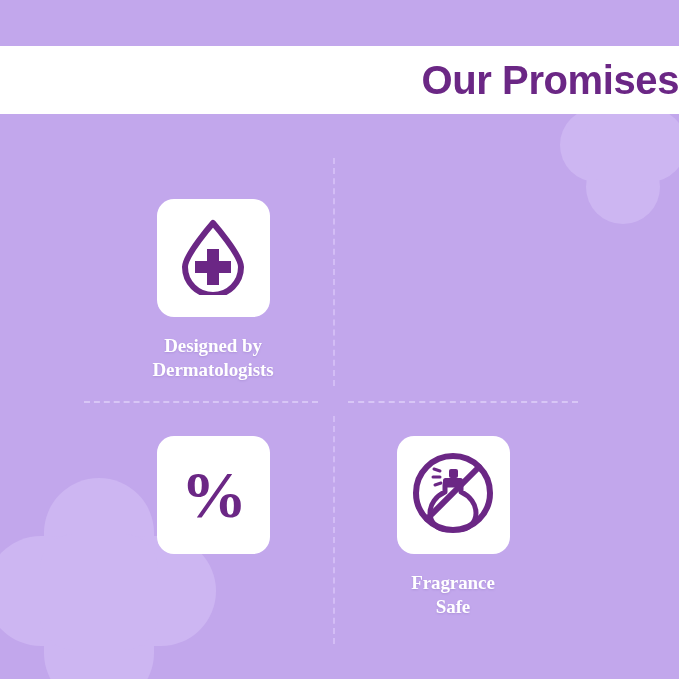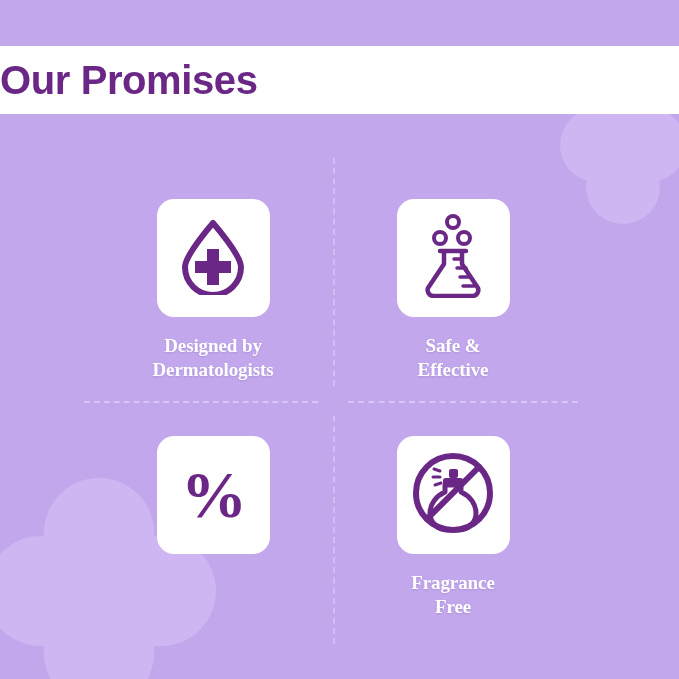--- a/index.html
+++ b/index.html
@@ -52,21 +52,21 @@
   
   #header-band {
     position: absolute;
     left: 0;
     top: 46px;
     width: 679px;
     height: 68px;
     background: #ffffff;
     display: flex;
     align-items: center;
-    justify-content: flex-start;
+    justify-content: flex-end;
   }
   #page-title {
     color: #6b2785;
     font-size: 40px;
     font-weight: bold;
     letter-spacing: -0.4px;
     line-height: 1;
     white-space: nowrap;
   }
 
@@ -174,43 +174,20 @@
           <svg width="72" height="78" viewBox="0 0 72 78" fill="none" aria-hidden="true">
             <path d="M36 6 C36 6 64 38 64 50 A28 28 0 0 1 8 50 C8 38 36 6 36 6 Z" stroke="#6b2785" stroke-width="6" fill="none" stroke-linejoin="round"></path>
             <path d="M30 32 h12 v12 h12 v12 h-12 v12 h-12 v-12 h-12 v-12 h12 z" fill="#6b2785"></path>
           </svg>
         </span>
       </div>
       <div class="promise-label">Designed by
 Dermatologists</div>
     </div>
 
-    <div class="promise-item" id="promise-1">
-      <div class="icon-card">
-        <span>
-          <svg width="70" height="84" viewBox="0 0 70 84" fill="none" aria-hidden="true">
-
-            <circle cx="35" cy="8" r="6" stroke="#6b2785" stroke-width="4" fill="none"></circle>
-            <circle cx="22" cy="24" r="6" stroke="#6b2785" stroke-width="4" fill="none"></circle>
-            <circle cx="46" cy="24" r="6" stroke="#6b2785" stroke-width="4" fill="none"></circle>
-
-            <path d="M26 38 v12 L10 74 a6 6 0 0 0 5 8 h40 a6 6 0 0 0 5 -8 L44 50 V38" stroke="#6b2785" stroke-width="4.5" fill="none" stroke-linejoin="round" stroke-linecap="round"></path>
-
-            <line x1="22" y1="37" x2="48" y2="37" stroke="#6b2785" stroke-width="4.5" stroke-linecap="round"></line>
-
-            <line x1="44" y1="45" x2="36" y2="45" stroke="#6b2785" stroke-width="3.5" stroke-linecap="round"></line>
-            <line x1="48" y1="54" x2="39" y2="54" stroke="#6b2785" stroke-width="3.5" stroke-linecap="round"></line>
-            <line x1="52" y1="63" x2="42" y2="63" stroke="#6b2785" stroke-width="3.5" stroke-linecap="round"></line>
-            <line x1="56" y1="72" x2="45" y2="72" stroke="#6b2785" stroke-width="3.5" stroke-linecap="round"></line>
-          </svg>
-        </span>
-      </div>
-      <div class="promise-label">Safe &amp;
-Effective</div>
-    </div>
 
     <div class="promise-item" id="promise-2">
       <div class="icon-card">
         <span class="percent-glyph">%</span>
       </div>
     </div>
 
     <div class="promise-item" id="promise-3">
       <div class="icon-card">
         <span>
@@ -223,17 +200,17 @@
             <line x1="28" y1="19" x2="22" y2="17" stroke="#6b2785" stroke-width="3" stroke-linecap="round"></line>
             <line x1="28" y1="25" x2="21" y2="25" stroke="#6b2785" stroke-width="3" stroke-linecap="round"></line>
             <line x1="29" y1="31" x2="23" y2="33" stroke="#6b2785" stroke-width="3" stroke-linecap="round"></line>
 
             <circle cx="41" cy="41" r="37" stroke="#6b2785" stroke-width="6" fill="none"></circle>
             <line x1="15" y1="67" x2="67" y2="15" stroke="#6b2785" stroke-width="6" stroke-linecap="round"></line>
           </svg>
         </span>
       </div>
       <div class="promise-label">Fragrance
-Free</div>
+Safe</div>
     </div>
 
   </div>
 </div>
 
 </body></html>

